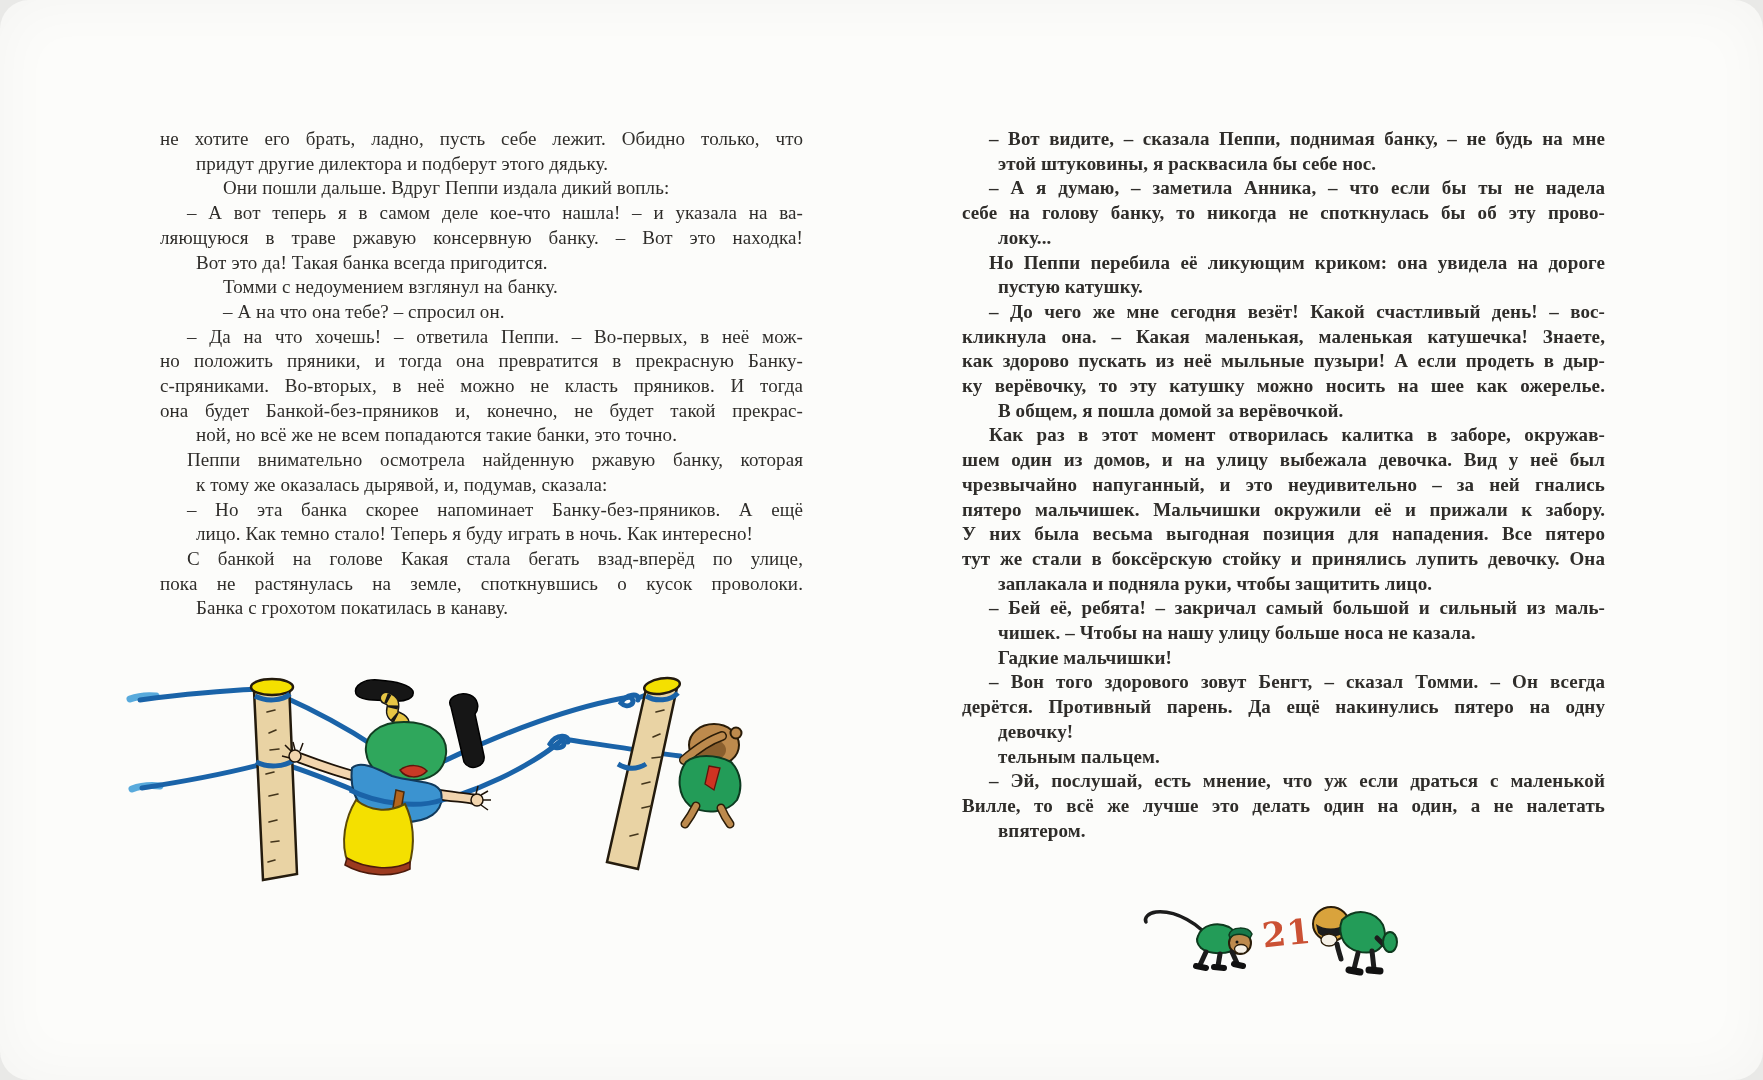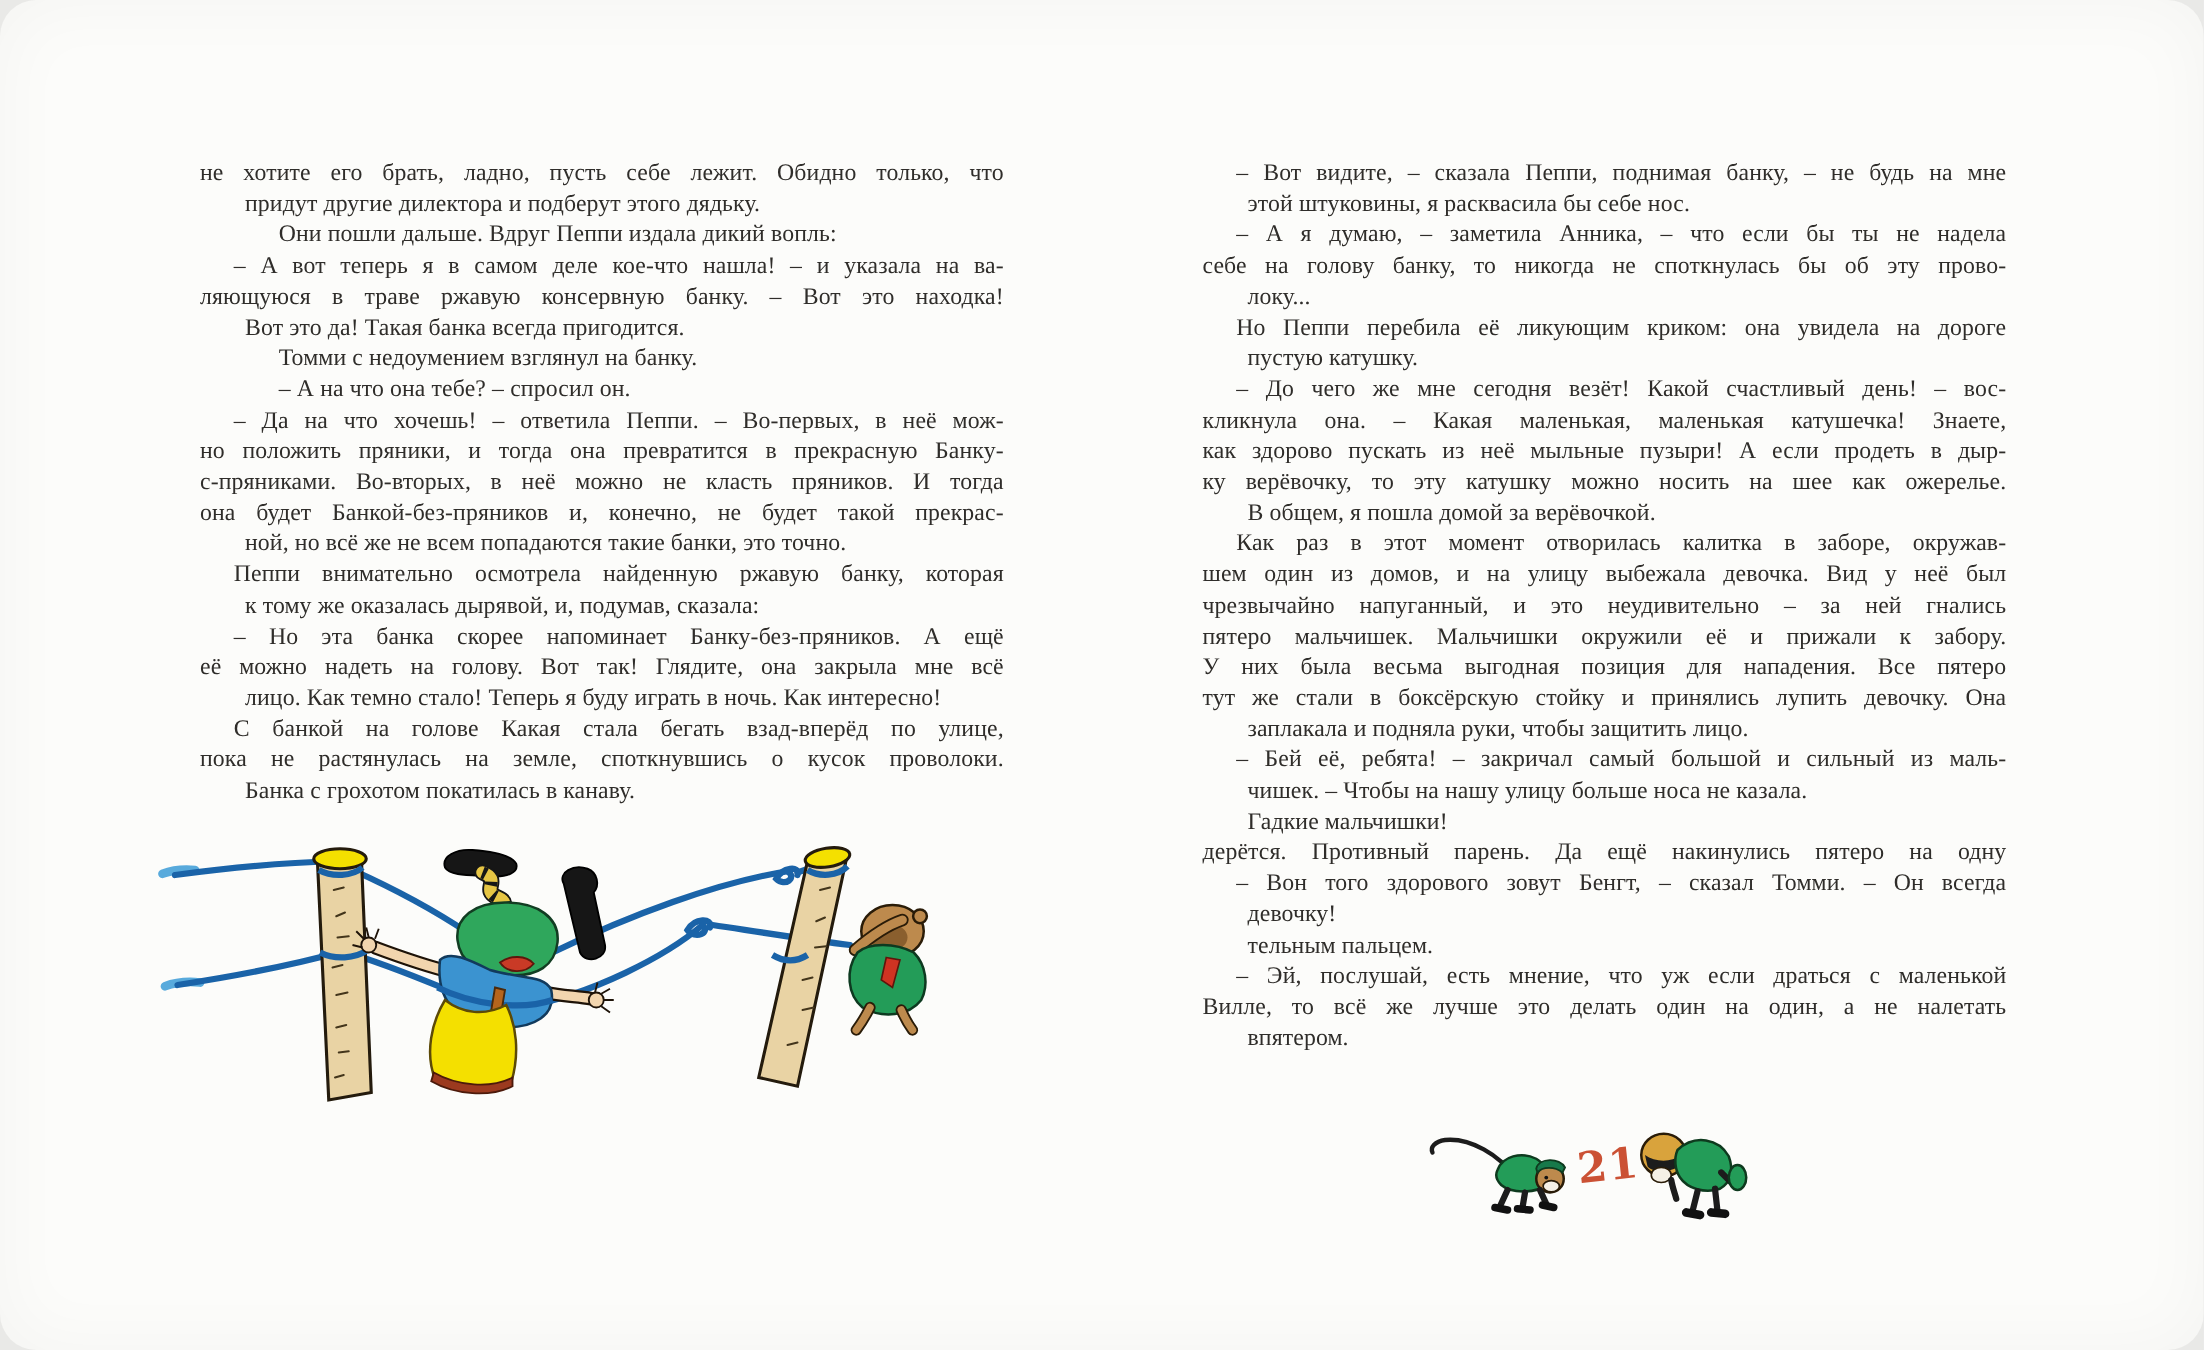--- a/index.html
+++ b/index.html
@@ -14,21 +14,21 @@
   }
   .text-block{
     position:absolute;
     width:643px;
     font-size:19px;
     line-height:24.7px;
     color:#2f2d2a;
     letter-spacing:0.1px;
   }
   .text-left{left:160px;top:127px;}
-  .text-right{left:962px;top:127px;}
+  .text-right{left:962px;top:127px;font-weight:bold;}
   .line{text-align:justify;text-align-last:justify;}
   .line.plast{text-align-last:left;margin-left:36px;}
   .line.indent{text-indent:27px;}
   .illus{position:absolute;}
   .illus-left{left:124px;top:672px;}
   .footer-wrap{position:absolute;left:1140px;top:898px;width:270px;height:82px;}
   .monkey-a{position:absolute;left:0;top:4px;}
   .monkey-b{position:absolute;left:166px;top:0;}
   .page-number{
     position:absolute;left:122px;top:18px;
@@ -55,21 +55,20 @@
       <div class="line plast indent">Томми с недоумением взглянул на банку.</div>
       <div class="line plast indent">– А на что она тебе? – спросил он.</div>
       <div class="line indent">– Да на что хочешь! – ответила Пеппи. – Во-первых, в неё мож-</div>
       <div class="line">но положить пряники, и тогда она превратится в прекрасную Банку-</div>
       <div class="line">с-пряниками. Во-вторых, в неё можно не класть пряников. И тогда</div>
       <div class="line">она будет Банкой-без-пряников и, конечно, не будет такой прекрас-</div>
       <div class="line plast">ной, но всё же не всем попадаются такие банки, это точно.</div>
       <div class="line indent">Пеппи внимательно осмотрела найденную ржавую банку, которая</div>
       <div class="line plast">к тому же оказалась дырявой, и, подумав, сказала:</div>
       <div class="line indent">– Но эта банка скорее напоминает Банку-без-пряников. А ещё</div>
-      <div class="line">её можно надеть на голову. Вот так! Глядите, она закрыла мне всё</div>
       <div class="line plast">лицо. Как темно стало! Теперь я буду играть в ночь. Как интересно!</div>
       <div class="line indent">С банкой на голове Какая стала бегать взад-вперёд по улице,</div>
       <div class="line">пока не растянулась на земле, споткнувшись о кусок проволоки.</div>
       <div class="line plast">Банка с грохотом покатилась в канаву.</div>
     </div>
 
   <div class="text-block text-right">
       <div class="line indent">– Вот видите, – сказала Пеппи, поднимая банку, – не будь на мне</div>
       <div class="line plast">этой штуковины, я расквасила бы себе нос.</div>
       <div class="line indent">– А я думаю, – заметила Анника, – что если бы ты не надела</div>
@@ -85,22 +84,22 @@
       <div class="line indent">Как раз в этот момент отворилась калитка в заборе, окружав-</div>
       <div class="line">шем один из домов, и на улицу выбежала девочка. Вид у неё был</div>
       <div class="line">чрезвычайно напуганный, и это неудивительно – за ней гнались</div>
       <div class="line">пятеро мальчишек. Мальчишки окружили её и прижали к забору.</div>
       <div class="line">У них была весьма выгодная позиция для нападения. Все пятеро</div>
       <div class="line">тут же стали в боксёрскую стойку и принялись лупить девочку. Она</div>
       <div class="line plast">заплакала и подняла руки, чтобы защитить лицо.</div>
       <div class="line indent">– Бей её, ребята! – закричал самый большой и сильный из маль-</div>
       <div class="line plast">чишек. – Чтобы на нашу улицу больше носа не казала.</div>
       <div class="line plast">Гадкие мальчишки!</div>
+      <div class="line indent">– Вон того здорового зовут Бенгт, – сказал Томми. – Он всегда</div>
       <div class="line">дерётся. Противный парень. Да ещё накинулись пятеро на одну</div>
-      <div class="line indent">– Вон того здорового зовут Бенгт, – сказал Томми. – Он всегда</div>
       <div class="line plast">девочку!</div>
       <div class="line plast">тельным пальцем.</div>
       <div class="line indent">– Эй, послушай, есть мнение, что уж если драться с маленькой</div>
       <div class="line">Вилле, то всё же лучше это делать один на один, а не налетать</div>
       <div class="line plast">впятером.</div>
     </div>
 
   <svg class="illus illus-left" width="622" height="214" viewBox="0 0 622 214">
 
     <g stroke="#58aadc" stroke-width="7" stroke-linecap="round" fill="none">

